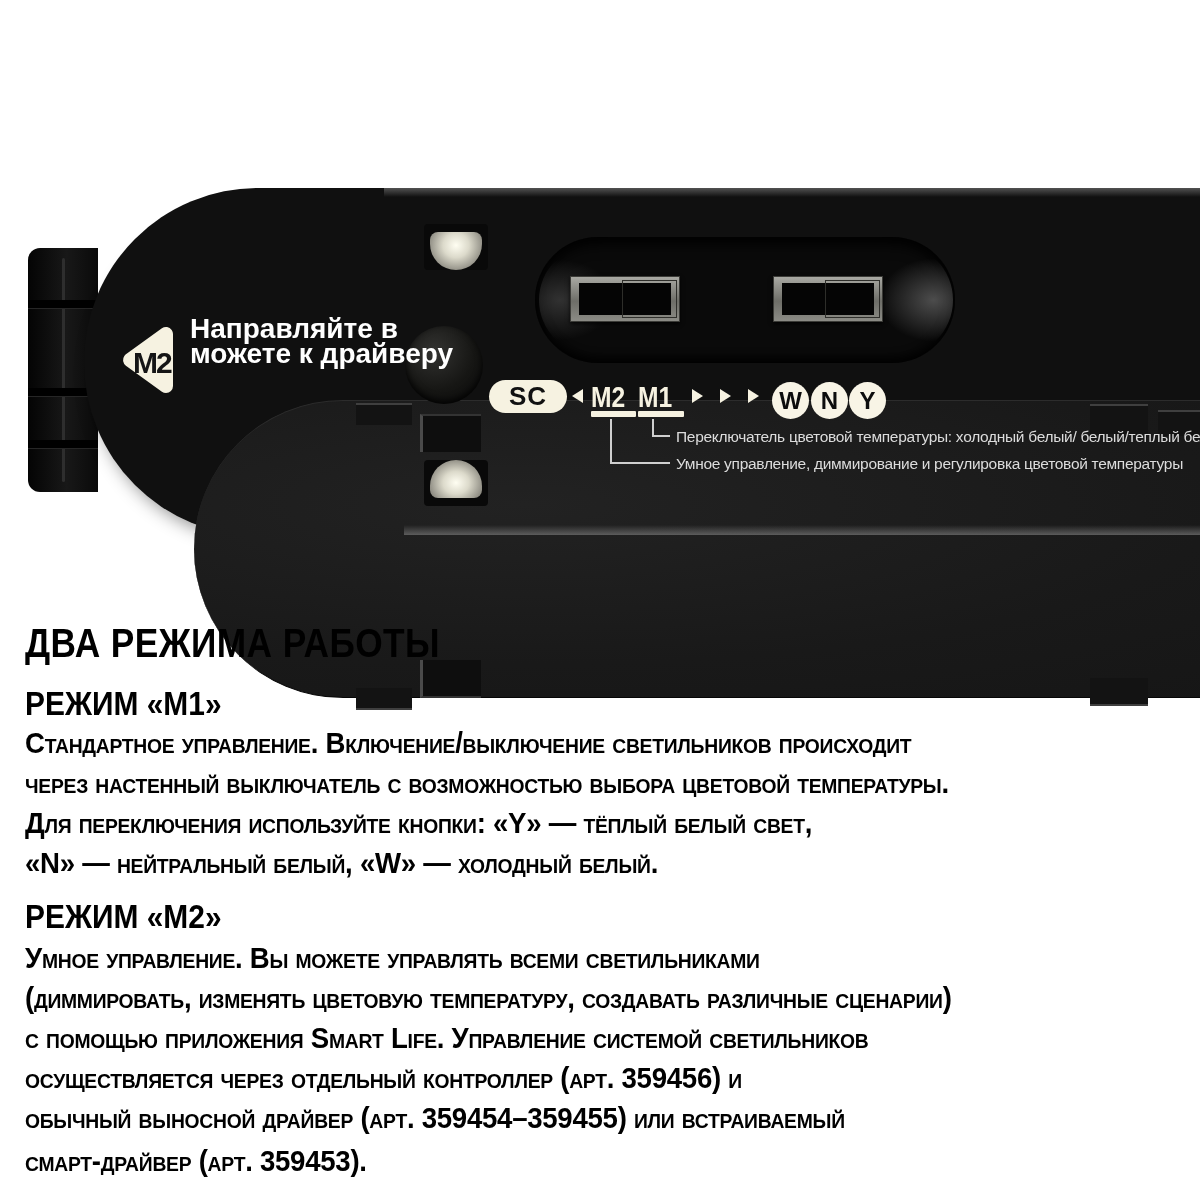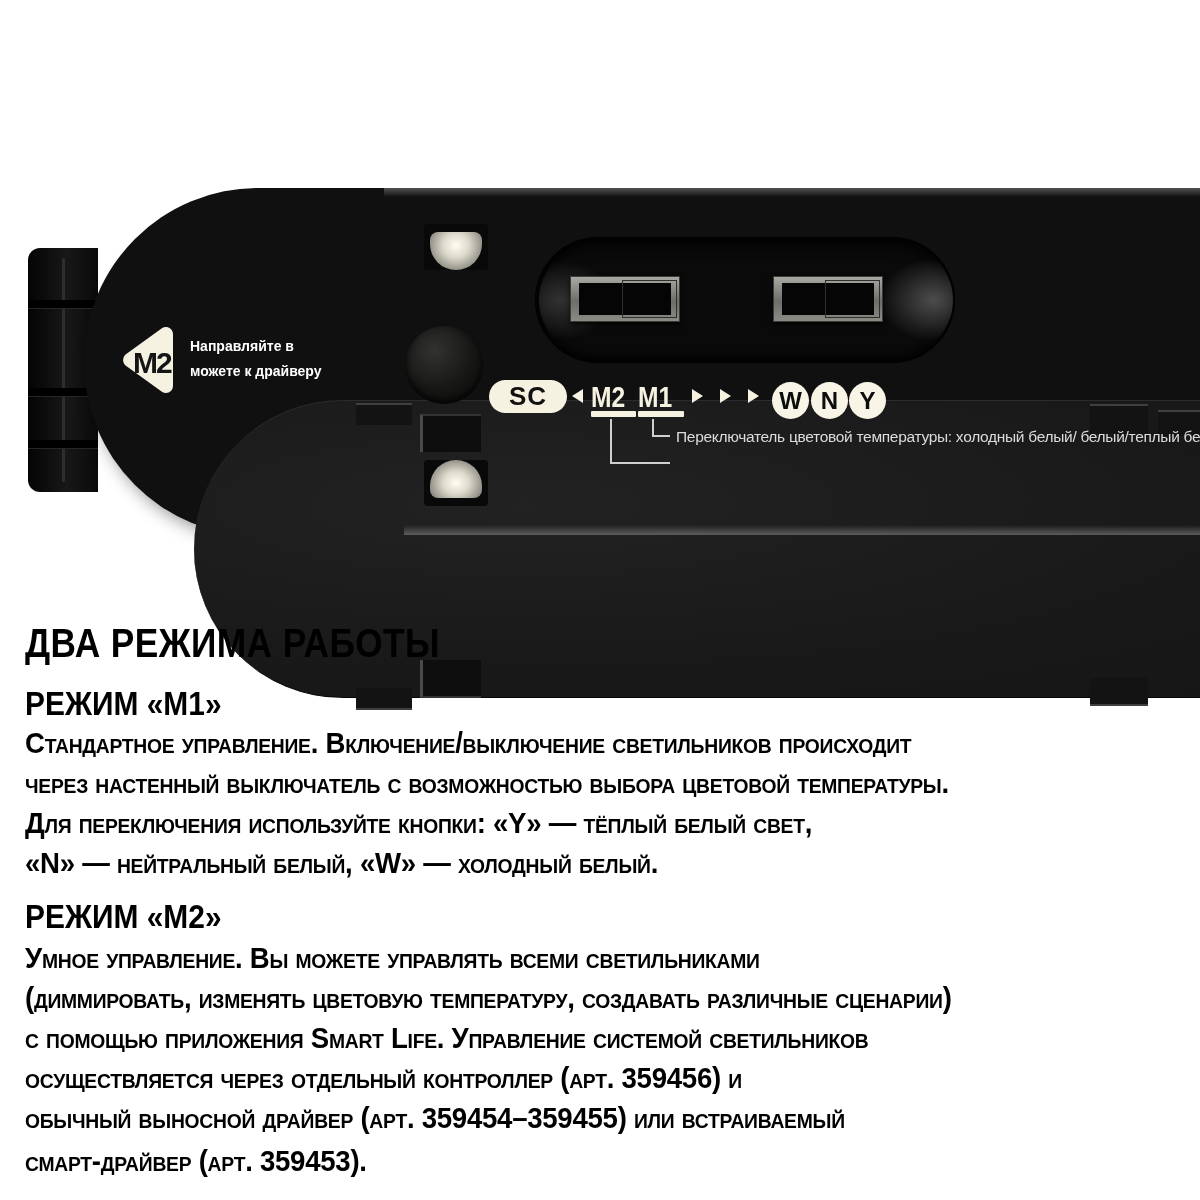--- a/index.html
+++ b/index.html
@@ -57,21 +57,21 @@
           background:repeating-linear-gradient(90deg,#dedctf 0,#ddddd5 5px,#53534d 5px,#53534d 11px);}
 
   .round-button{position:absolute;left:405px;top:326px;width:78px;height:78px;border-radius:50%;
           background:radial-gradient(circle at 38% 32%,#323230,#161614 55%,#0a0a0a 100%);
           box-shadow:inset 0 -3px 7px rgba(0,0,0,.9);}
 
   .tri-wrap{position:absolute;left:120px;top:324px;width:58px;height:72px;}
   .tri-wrap svg{position:absolute;left:0;top:0;}
   .tri-label{position:absolute;left:13px;top:22px;font-size:30px;font-weight:bold;color:#151515;letter-spacing:-2px;}
 
-  .dir-note{position:absolute;left:190px;top:334px;color:#fff;font-size:14px;font-weight:bold;line-height:25px;white-space:nowrap;}
+  .dir-note{position:absolute;left:190px;top:316px;color:#fff;font-size:28px;font-weight:bold;line-height:25px;white-space:nowrap;}
 
   .sc-pill{position:absolute;left:489px;top:380px;width:78px;height:33px;border-radius:17px;background:#f6f2e1;
            display:flex;align-items:center;justify-content:center;color:#111;font-size:26px;font-weight:bold;letter-spacing:1px;}
 
   .arrow{position:absolute;width:0;height:0;border-top:7px solid transparent;border-bottom:7px solid transparent;}
   .arrow.left{left:572px;top:389px;border-right:11px solid #f6f2e1;}
   .arrow.right{border-left:11px solid #f6f2e1;}
   .ar1{left:692px;top:389px;} .ar2{left:720px;top:389px;} .ar3{left:748px;top:389px;}
 
   .mode-label{position:absolute;top:381px;color:#f6f2e1;font-size:29px;font-weight:bold;
@@ -171,20 +171,21 @@
 
     <div class="circle-btn cw">W</div>
     <div class="circle-btn cn">N</div>
     <div class="circle-btn cy">Y</div>
 
     <div class="cl cl-m1-v"></div>
     <div class="cl cl-m1-h"></div>
     <div class="cl cl-m2-v"></div>
     <div class="cl cl-m2-h"></div>
     <div class="callout co1">Переключатель цветовой температуры: холодный белый/ белый/теплый белый</div>
+    <div class="callout co2">Умное управление, диммирование и регулировка цветовой температуры</div>
 
   </section>
 
   <section>
     <div class="tl h1">ДВА РЕЖИМА РАБОТЫ</div>
 
     <div class="tl h2 s1h">РЕЖИМ «М1»</div>
     <div class="tl body-line p1l0">Стандартное управление. Включение/выключение светильников происходит</div>
     <div class="tl body-line p1l1">через настенный выключатель с возможностью выбора цветовой температуры.</div>
     <div class="tl body-line p1l2">Для переключения используйте кнопки: «Y» — тёплый белый свет,</div>

